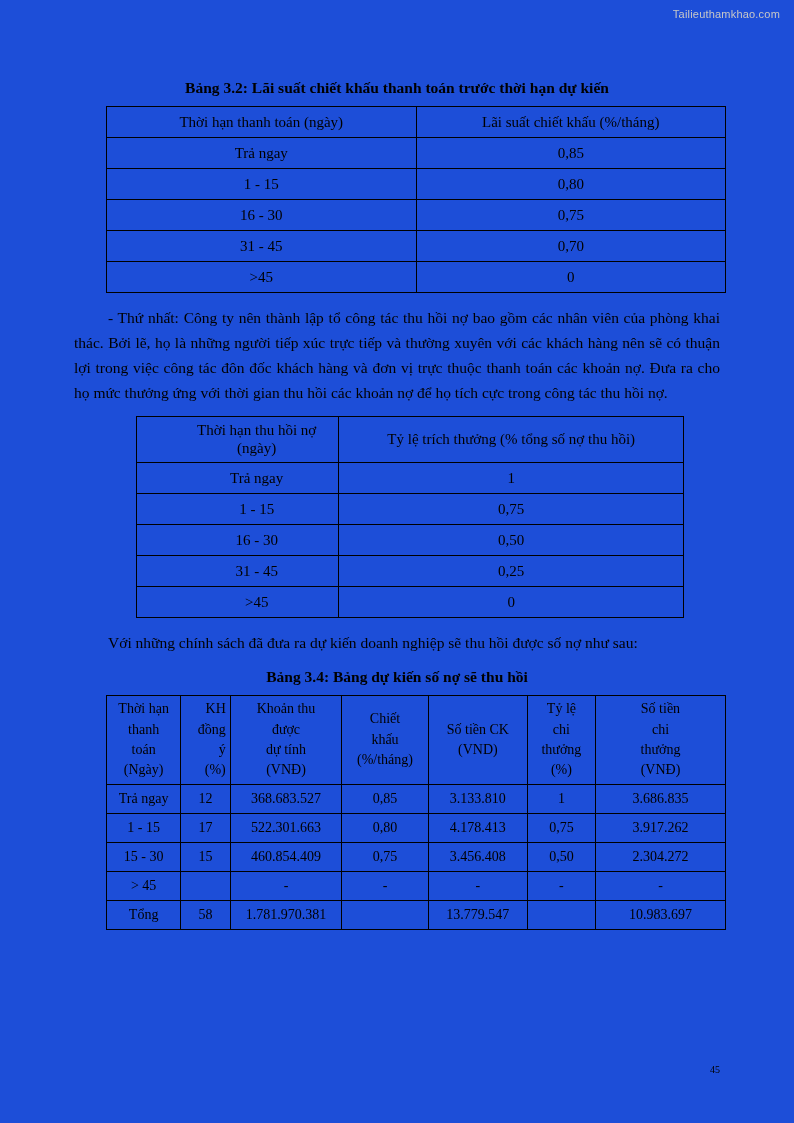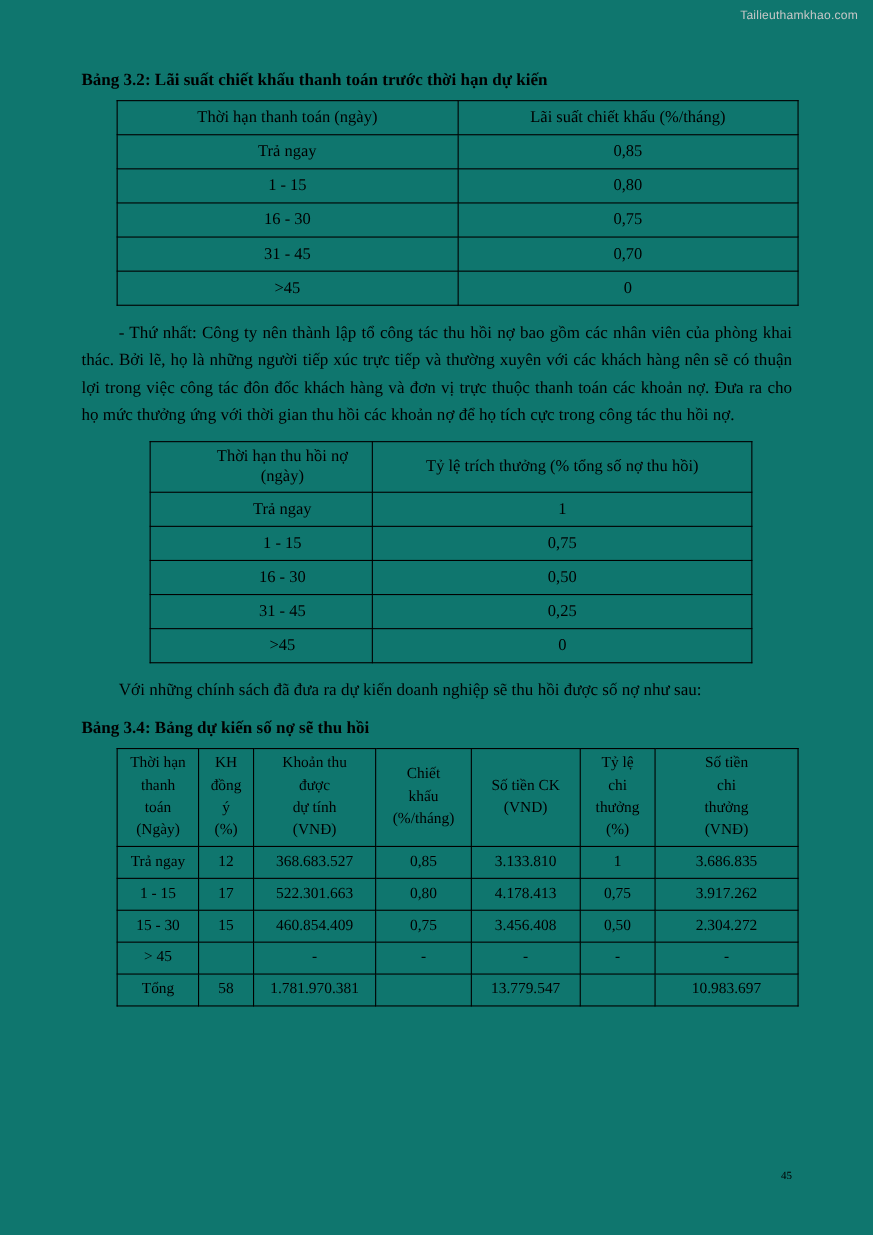--- a/index.html
+++ b/index.html
@@ -4,21 +4,21 @@
 <style>
   html, body {
     margin: 0;
     padding: 0;
     background: #8a8a8a;
   }
   .page {
     position: relative;
     width: 794px;
     height: 1123px;
-    background: #0f766e;
+    background: #1d4ed8;
     margin: 0 auto;
     font-family: "Liberation Serif", serif;
     color: #000000;
     box-sizing: border-box;
     overflow: hidden;
   }
   .watermark {
     position: absolute;
     top: 8px;
     right: 14px;
@@ -27,24 +27,24 @@
     color: #c7c7c7;
     letter-spacing: 0.2px;
   }
   .content {
     position: absolute;
     left: 74px;
     top: 62px;
     width: 646px;
   }
   .caption {
-    text-align: left;
+    text-align: center;
     font-weight: bold;
     font-size: 15.5px;
-    margin: 1px 0 8px 0;
+    margin: 16px 0 8px 0;
     line-height: 1.3;
   }
   table {
     border-collapse: collapse;
     margin: 0 auto 0 auto;
     font-size: 15px;
   }
   table td, table th {
     border: 1px solid #000000;
     text-align: center;
@@ -190,21 +190,21 @@
 
     <div class="caption caption-34">Bảng 3.4: Bảng dự kiến số nợ sẽ thu hồi</div>
 
     <table class="t34">
       <tbody>
         <tr>
           <td class="hd col1" style="white-space: pre-line;">Thời hạn
 thanh
 toán
 (Ngày)</td>
-          <td class="hd col2" style="white-space: pre-line;">KH
+          <td class="hd col2" style="white-space: pre-line; text-align: right;">KH
 đồng
 ý
 (%)</td>
           <td class="hd col3" style="white-space: pre-line;">Khoản thu
 được
 dự tính
 (VNĐ)</td>
           <td class="hd col4" style="white-space: pre-line;">Chiết
 khấu
 (%/tháng)</td>

